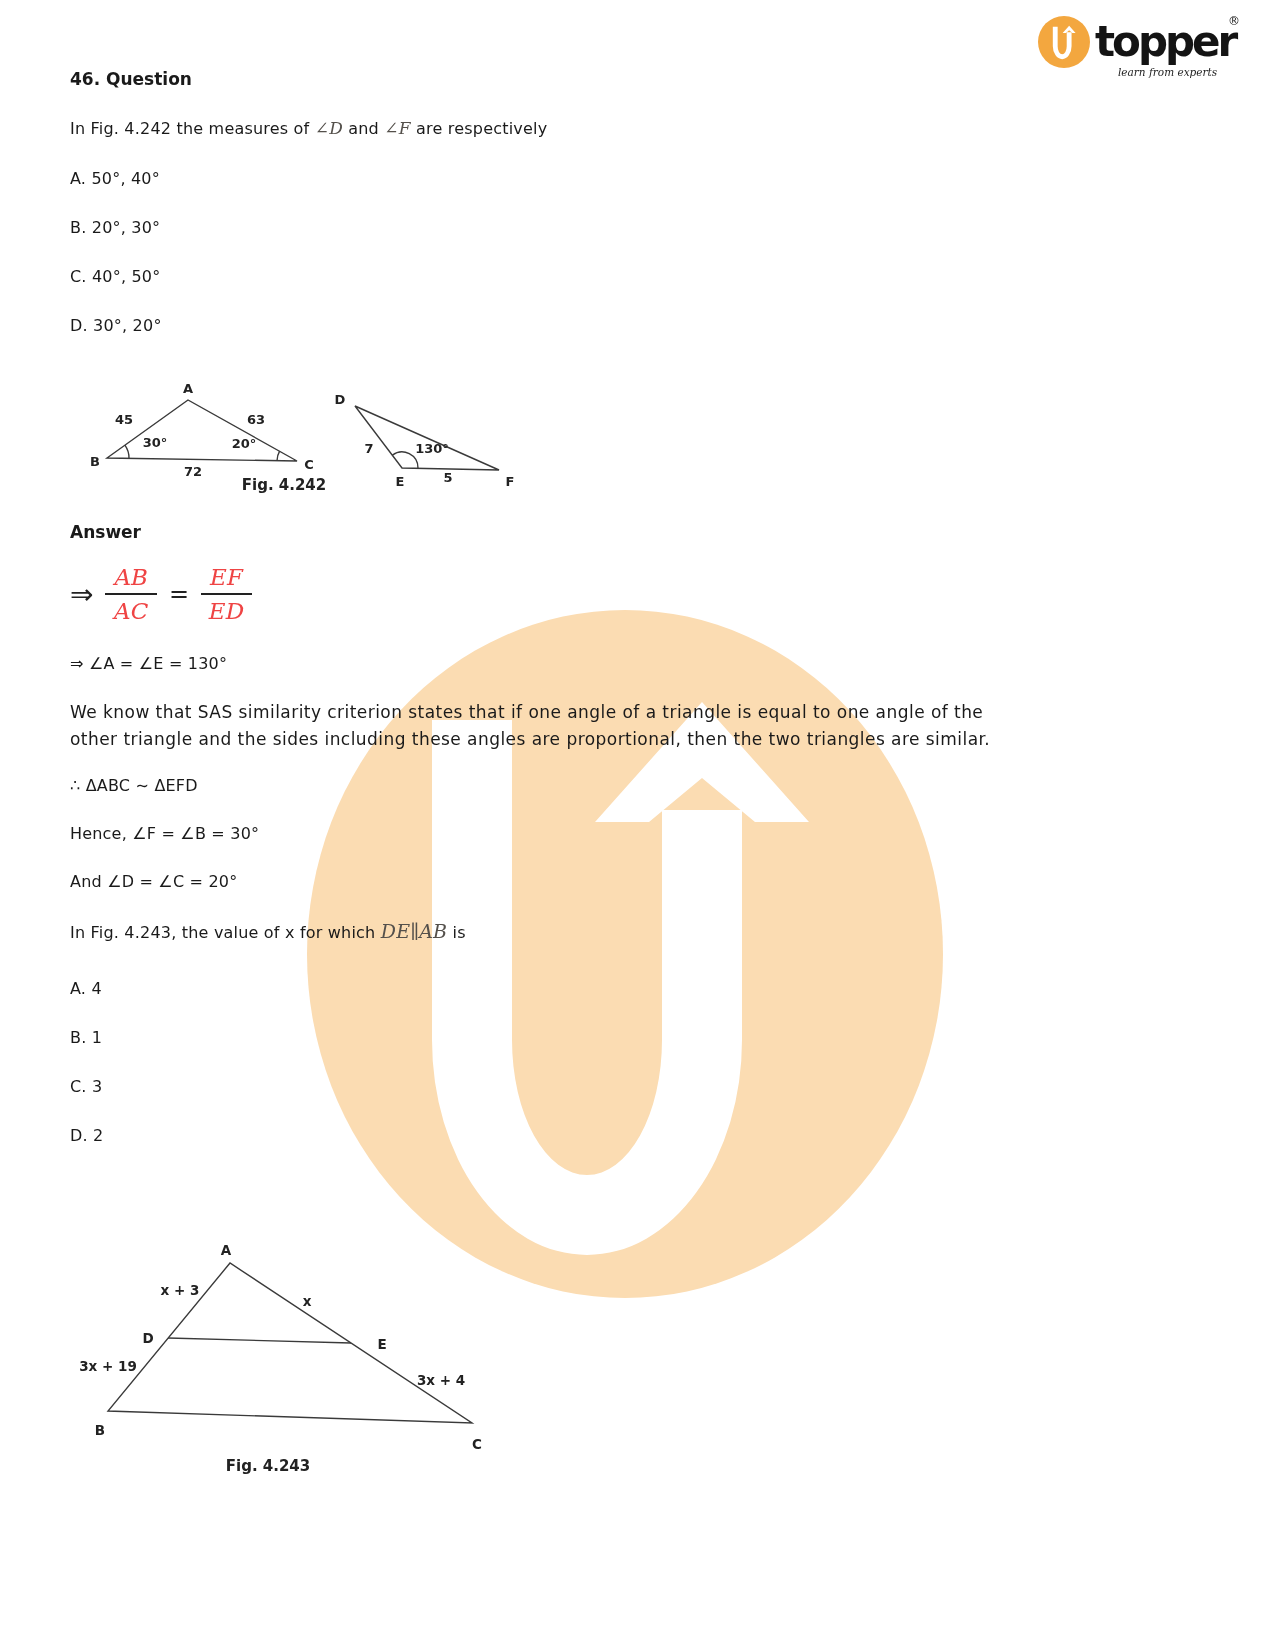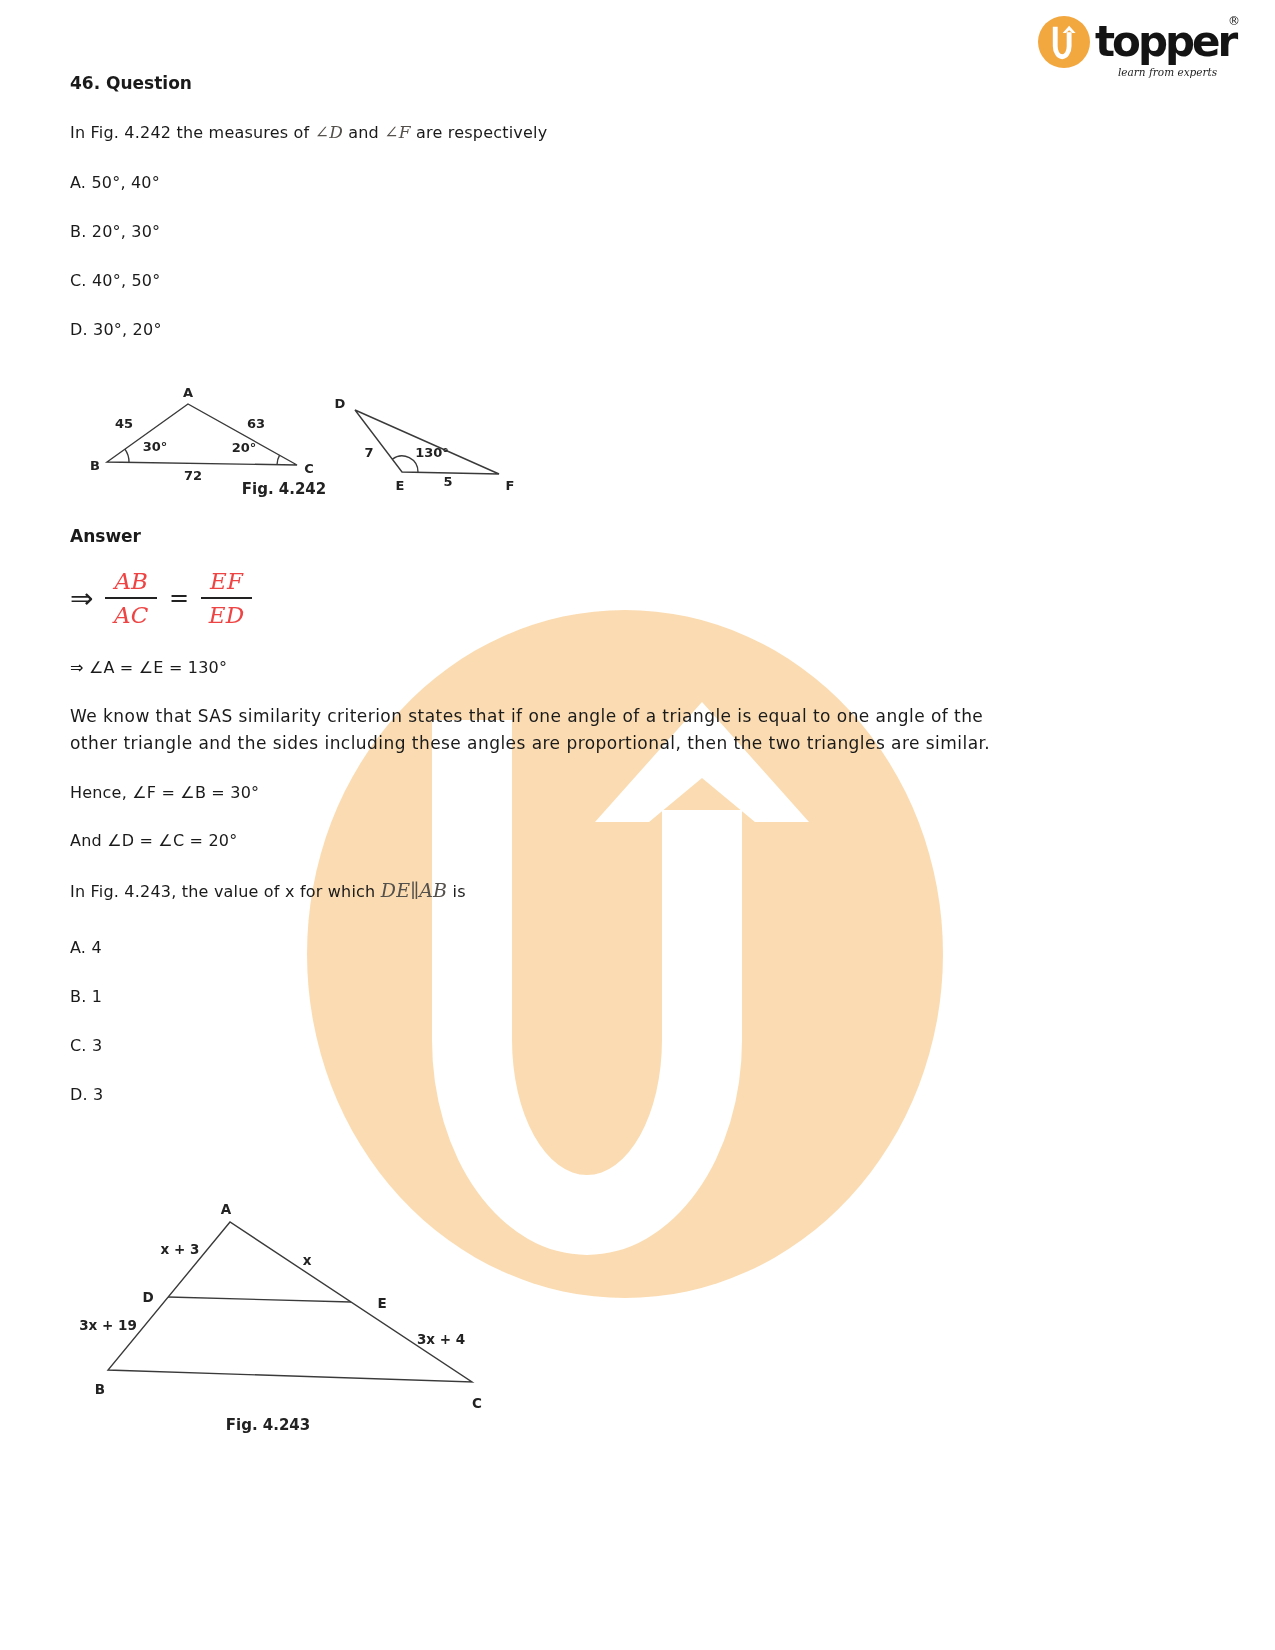--- a/index.html
+++ b/index.html
@@ -11,21 +11,21 @@
 
   
   .logo{position:absolute;left:1038px;top:12px;z-index:3;width:210px;height:70px;}
   .logo-circle{position:absolute;left:0;top:4px;width:52px;height:52px;border-radius:50%;background:#f3a73f;}
   .logo-circle svg{position:absolute;left:13px;top:8px;}
   .brand{position:absolute;left:57px;top:8px;font-size:42px;font-weight:bold;letter-spacing:-3px;color:#141414;line-height:44px;}
   .reg{position:absolute;left:190px;top:2px;font-size:12px;color:#141414;}
   .tagline{position:absolute;left:80px;top:54px;width:112px;text-align:left;font-family:"DejaVu Serif",serif;font-style:italic;font-size:10.5px;color:#222;}
 
   
-  .content{position:absolute;left:0;top:12px;width:1087px;padding:0 70px;box-sizing:border-box;z-index:2;}
+  .content{position:absolute;left:0;top:0;width:1087px;padding:8px 70px;box-sizing:border-box;z-index:2;}
   .q-heading{margin:60px 0 0 0;font-size:17px;font-weight:bold;line-height:22px;}
   .intro{margin-top:26px;font-size:16px;line-height:24px;letter-spacing:.2px;}
   .imath{font-family:"DejaVu Serif",serif;font-style:italic;color:#54504b;font-size:17px;}
   .imath-lg{font-family:"DejaVu Serif",serif;font-style:italic;color:#54504b;font-size:19px;}
   .opt{font-size:16px;line-height:22px;letter-spacing:.2px;}
   .opt.first{margin-top:27px;}
   .opt.next{margin-top:27px;}
   .figblock{margin-top:21px;}
   .ans-heading{margin-top:24px;font-size:17px;font-weight:bold;line-height:22px;}
   .ansline{margin-top:26px;font-size:16px;line-height:24px;letter-spacing:.2px;}
@@ -125,30 +125,31 @@
         </span>
     </div>
 
     <div class="ansline2">⇒ ∠A = ∠E = 130°</div>
 
     <div class="para">
       <div>We know that SAS similarity criterion states that if one angle of a triangle is equal to one angle of the</div>
       <div>other triangle and the sides including these angles are proportional, then the two triangles are similar.</div>
     </div>
 
+    <div class="simline">∴ ΔABC ∼ ΔEFD</div>
     <div class="henline">Hence, ∠F = ∠B = 30°</div>
     <div class="henline">And ∠D = ∠C = 20°</div>
 
 
     <div class="intro" style="margin-top:24px;line-height:26px"><span>In Fig. 4.243, the value of x for which </span><span class="imath-lg">DE∥AB</span><span> is</span></div>
 
     <div class="opt" style="margin-top:32px">A. 4</div>
     <div class="opt next">B. 1</div>
     <div class="opt next">C. 3</div>
-    <div class="opt next">D. 3</div>
+    <div class="opt next">D. 2</div>
 
     <div class="fig2block">
       <svg width="460" height="300" viewBox="0 0 460 300" style="overflow:visible">
         <g stroke="#3a3a3a" stroke-width="1.4" fill="none">
           <polygon points="170,90 48,238 412,250"></polygon>
           <line x1="108" y1="165" x2="291" y2="170"></line>
         </g>
         <g class="figtext" fill="#222" font-weight="bold" font-size="13.5" text-anchor="middle">
           <text x="166" y="82">A</text>
           <text x="88" y="170">D</text>

